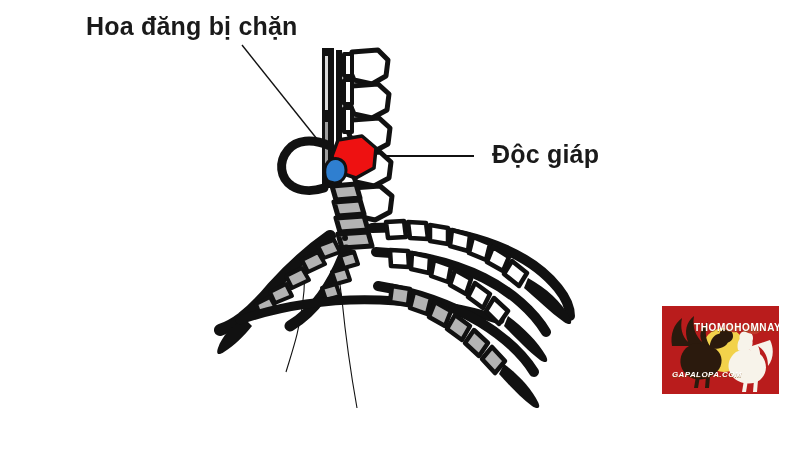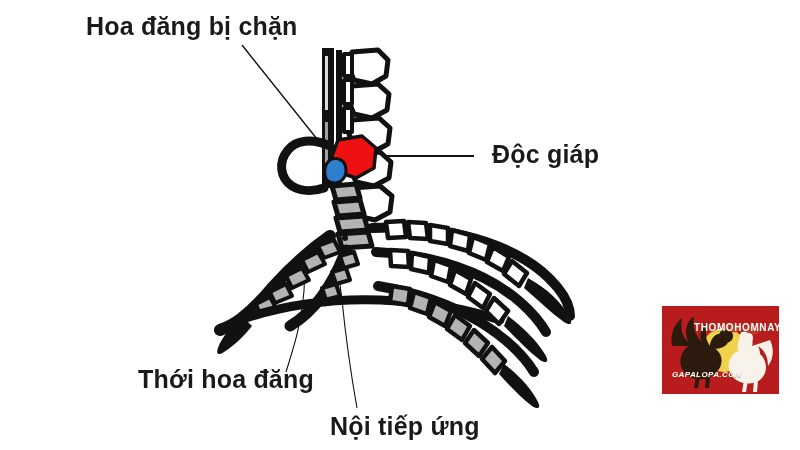--- a/index.html
+++ b/index.html
@@ -184,23 +184,21 @@
       <circle cx="345" cy="238" r="3"></circle>
       <circle cx="352" cy="252" r="2.5"></circle>
     </g>
 
   </svg>
 
   <div class="lbl" id="lbl-hoadang">Hoa đăng bị chặn</div>
 
   <div class="lbl" id="lbl-docgiap">Độc giáp</div>
 
-  <div class="lbl" id="lbl-thoi">Thới hoa đăng</div>
-
-  <div class="lbl" id="lbl-noitiep">Nội tiếp ứng</div>
+
 
   <div id="watermark">
     <svg id="wm-svg" viewBox="0 0 117 88">
 
       <circle cx="62" cy="44" r="22" fill="#f2d24b"></circle>
 
       <g fill="#2b1a0d">
         <path d="M10,40 C8,28 12,18 20,12 C18,22 20,30 26,36
                  C22,26 24,16 32,10 C30,22 34,30 40,36
                  C36,28 40,20 46,16 C42,26 44,34 48,40 Z"></path>

